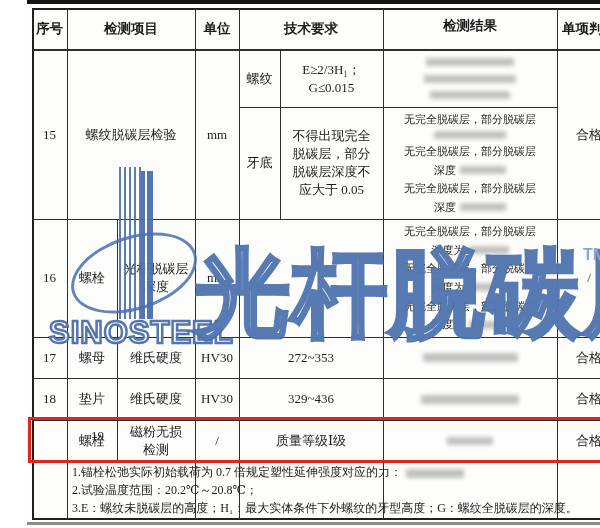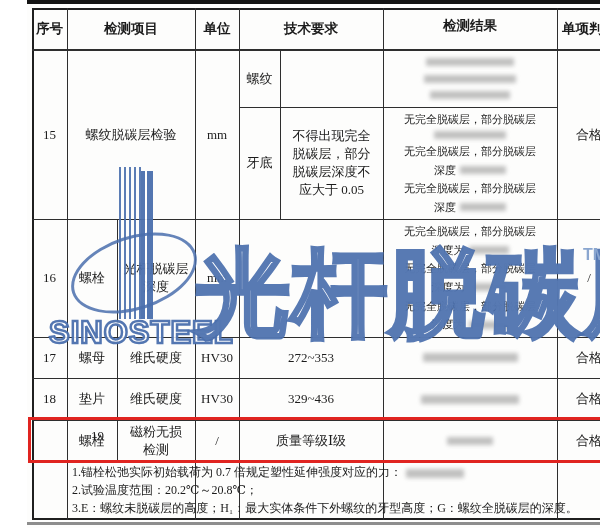--- a/index.html
+++ b/index.html
@@ -72,20 +72,22 @@
   <div class="cell hdr" style="left:40px;top:8px;width:128px;height:42px;">检测项目</div>
   <div class="cell hdr" style="left:168px;top:8px;width:44px;height:42px;">单位</div>
   <div class="cell hdr" style="left:212px;top:8px;width:144px;height:42px;">技术要求</div>
   <div class="cell hdr" style="left:356px;top:5px;width:174px;height:42px;">检测结果</div>
   <div class="cell hdr" style="left:530px;top:8px;width:64px;height:42px;">单项判定</div>
 
   <div class="cell" style="left:5px;top:50px;width:35px;height:169px;">15</div>
   <div class="cell" style="left:40px;top:50px;width:128px;height:169px;">螺纹脱碳层检验</div>
   <div class="cell" style="left:168px;top:50px;width:44px;height:169px;">mm</div>
   <div class="cell" style="left:212px;top:50px;width:41px;height:57px;">螺纹</div>
+  <div class="cell" style="left:253px;top:50px;width:103px;height:57px;">E≥2/3H₁；
+G≤0.015</div>
   <div class="cell" style="left:212px;top:107px;width:41px;height:112px;">牙底</div>
   <div class="cell" style="left:253px;top:107px;width:103px;height:112px;">不得出现完全
 脱碳层，部分
 脱碳层深度不
 应大于 0.05</div>
 
   <div class="cell col" style="left:356px;top:50px;width:174px;height:57px;">
     <span class="blur bblur" style="width:88px;height:8px;"></span>
     <span class="blur bblur" style="width:92px;height:8px;"></span>
     <span class="blur bblur" style="width:80px;height:8px;"></span>

